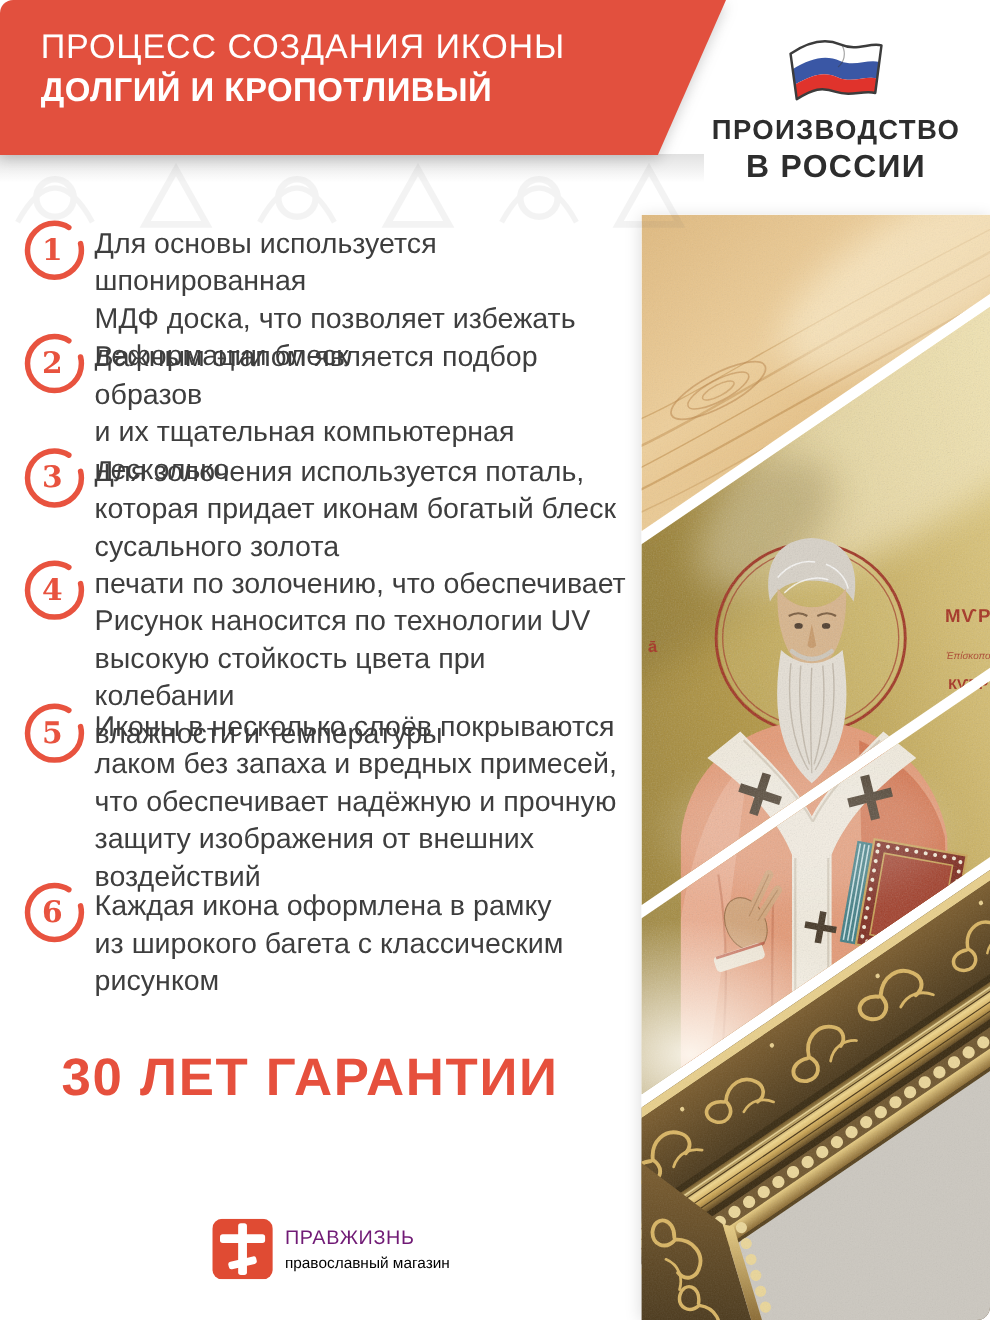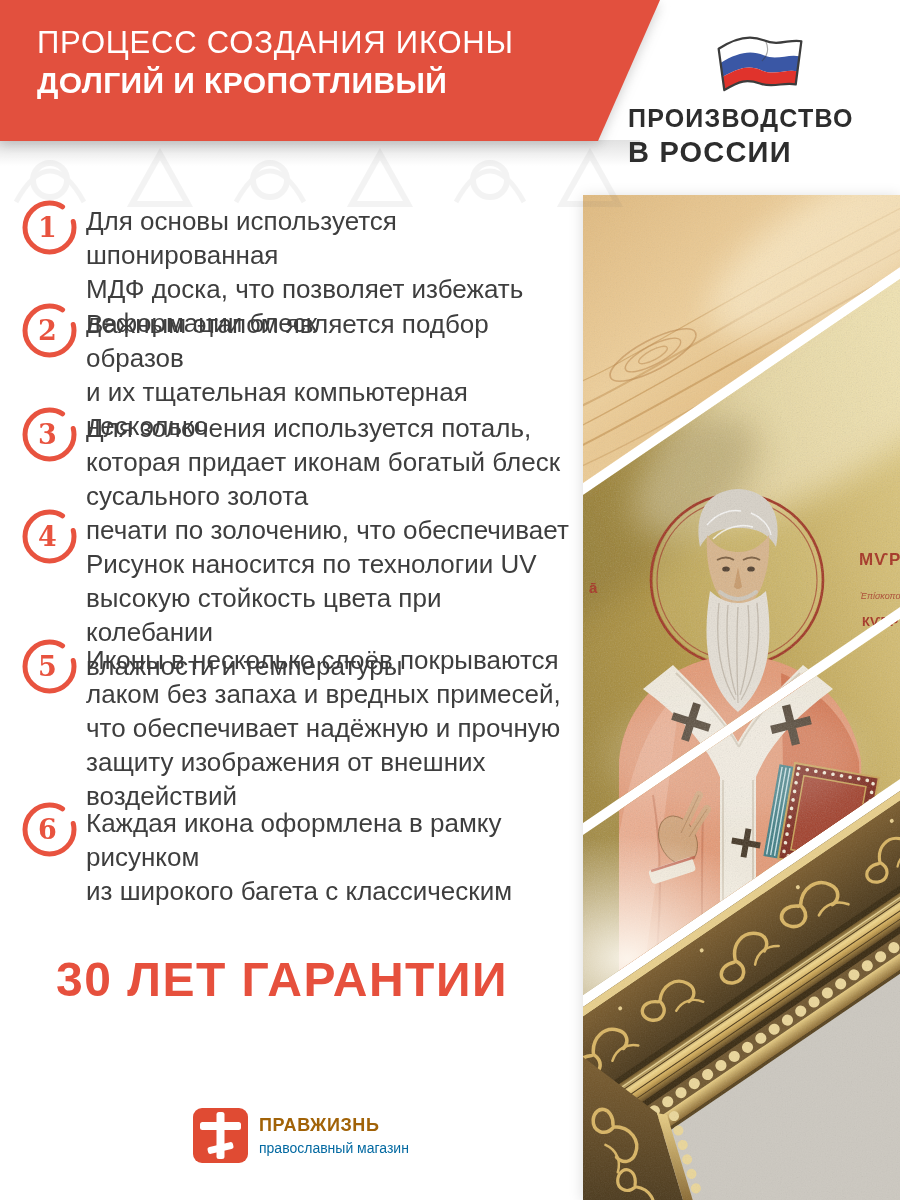--- a/index.html
+++ b/index.html
@@ -1,56 +1,56 @@
 <!DOCTYPE html>
 <html><head>
 <meta charset="utf-8">
 <style>
   html,body{margin:0;padding:0;background:#fff;}
   .page{position:relative;width:900px;height:1200px;background:#ffffff;overflow:hidden;
-        font-family:"Liberation Sans",sans-serif;}
+        font-family:"Liberation Sans",sans-serif;border-radius:12px;}
 
   
   .damask{position:absolute;left:0;top:140px;width:640px;height:75px;z-index:1;}
   .damask .shade{position:absolute;left:0;top:0;width:100%;height:26px;
       background:linear-gradient(to bottom,rgba(120,120,120,.22),rgba(120,120,120,0));}
 
   
   .banner-wrap{position:absolute;left:0;top:0;z-index:3;
       filter:drop-shadow(0 4px 6px rgba(90,90,90,.28));}
   .banner{width:662px;height:141px;background:#e2503e;color:#fff;
       clip-path:polygon(0 0,660px 0,598px 141px,0 141px);
       padding:25px 0 0 37px;box-sizing:border-box;}
   .banner .b1{font-size:31px;font-weight:400;letter-spacing:.8px;}
   .banner .b2{font-size:30px;font-weight:700;letter-spacing:.4px;margin-top:5px;}
 
   
-  .origin{position:absolute;left:628px;top:30px;width:264px;text-align:left;z-index:2;}
+  .origin{position:absolute;left:628px;top:30px;width:264px;text-align:center;z-index:2;}
   .origin svg{width:98px;height:62px;display:block;margin:0 auto;}
   .origin .o1{margin-top:12px;font-size:25px;font-weight:700;color:#2d2d2d;letter-spacing:1.2px;}
   .origin .o2{font-size:29px;font-weight:700;color:#2d2d2d;letter-spacing:1.2px;margin-top:3px;}
 
   
   .step{position:absolute;left:21px;width:552px;z-index:2;}
   .step .ring{position:absolute;left:0;top:-5px;width:57px;height:57px;}
   .step .n{position:absolute;left:0;top:-5px;width:53px;height:57px;display:flex;
       align-items:center;justify-content:center;color:#e8533f;
       font-family:"DejaVu Serif",serif;font-weight:700;font-size:27px;}
   .step .lines{margin-left:65px;font-size:26px;line-height:34px;color:#3e3e3e;}
   .s1{top:204px}.s2{top:307px}.s3{top:411px}.s4{top:513px}.s5{top:643px}.s6{top:806px}
 
   
   .guarantee{position:absolute;left:56px;top:952px;font-size:48px;font-weight:700;
       color:#e6503d;letter-spacing:1.5px;z-index:2;}
 
   
   .logo{position:absolute;left:193px;top:1108px;display:flex;align-items:center;gap:11px;z-index:2;}
   .logo svg{width:55px;height:55px;flex:0 0 auto;}
-  .logo .ln{font-size:18px;font-weight:700;color:#a16207;letter-spacing:.6px;}
-  .logo .ls{font-size:14px;color:#0369a1;margin-top:4px;}
+  .logo .ln{font-size:18px;font-weight:400;color:#701a75;letter-spacing:.6px;}
+  .logo .ls{font-size:14px;color:#000000;margin-top:4px;}
 
   
   .photo{position:absolute;left:583px;top:195px;width:317px;height:1005px;background:#fff;
       box-shadow:0 2px 14px rgba(0,0,0,.15);}
   .sec{position:absolute;inset:0;}
   .sec svg.art{position:absolute;left:0;top:0;width:317px;height:1005px;display:block;}
   .sec-wood {clip-path:polygon(0 0,317px 0,317px 72px,0 288px);}
   .sec-gold {clip-path:polygon(0 300px,317px 84px,317px 412px,0 628px);}
   .sec-body {clip-path:polygon(0 640px,317px 424px,317px 584px,0 800px);}
   .sec-frame{clip-path:polygon(0 812px,317px 596px,317px 1005px,0 1005px);}
@@ -366,22 +366,22 @@
     </div>
   </div>
 
   <div class="step s6">
     <svg class="ring" viewBox="0 0 57 57">
       <circle cx="28.5" cy="28.5" r="24.5" fill="none" stroke="#e8533f" stroke-width="5" pathLength="100" stroke-dasharray="84 12 4" stroke-linecap="round"></circle>
     </svg>
     <span class="n">6</span>
     <div class="lines">
       <div>Каждая икона оформлена в рамку</div>
+      <div>из широкого багета с классическим</div>
       <div>рисунком</div>
-      <div>из широкого багета с классическим</div>
     </div>
   </div>
 
   <div class="guarantee">30 ЛЕТ ГАРАНТИИ</div>
 
   <div class="logo">
     <svg viewBox="0 0 55 55">
       <rect x="0" y="0" width="55" height="55" rx="9" fill="#e04b33"></rect>
       <rect x="23.5" y="4" width="8" height="47" rx="2.5" fill="#ffffff"></rect>
       <rect x="7" y="14" width="41" height="8" rx="2.5" fill="#ffffff"></rect>

